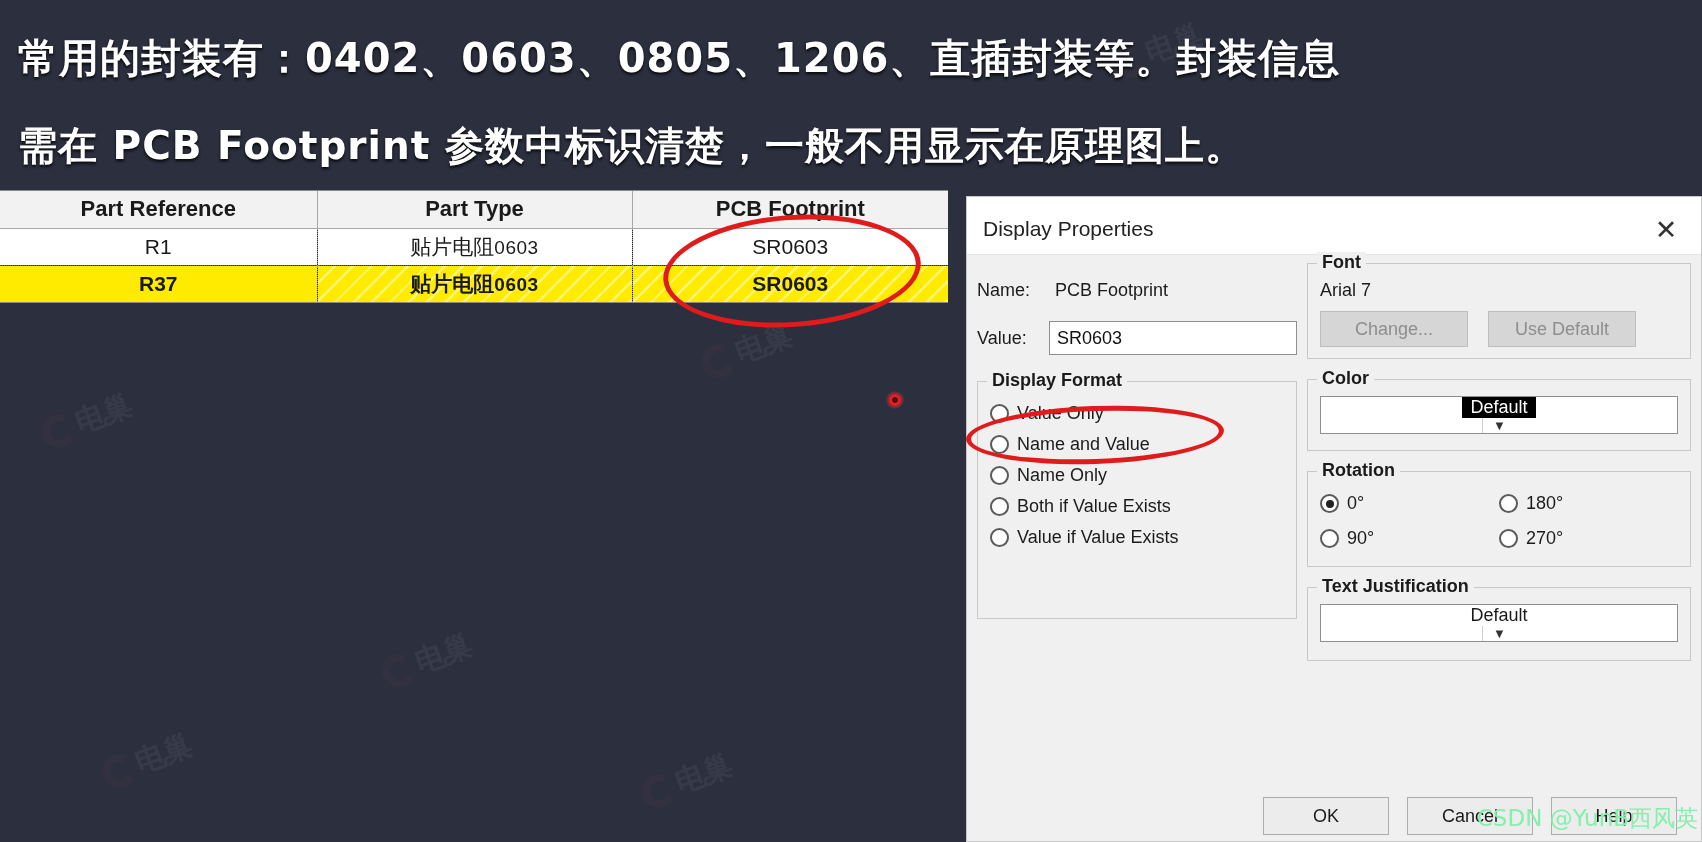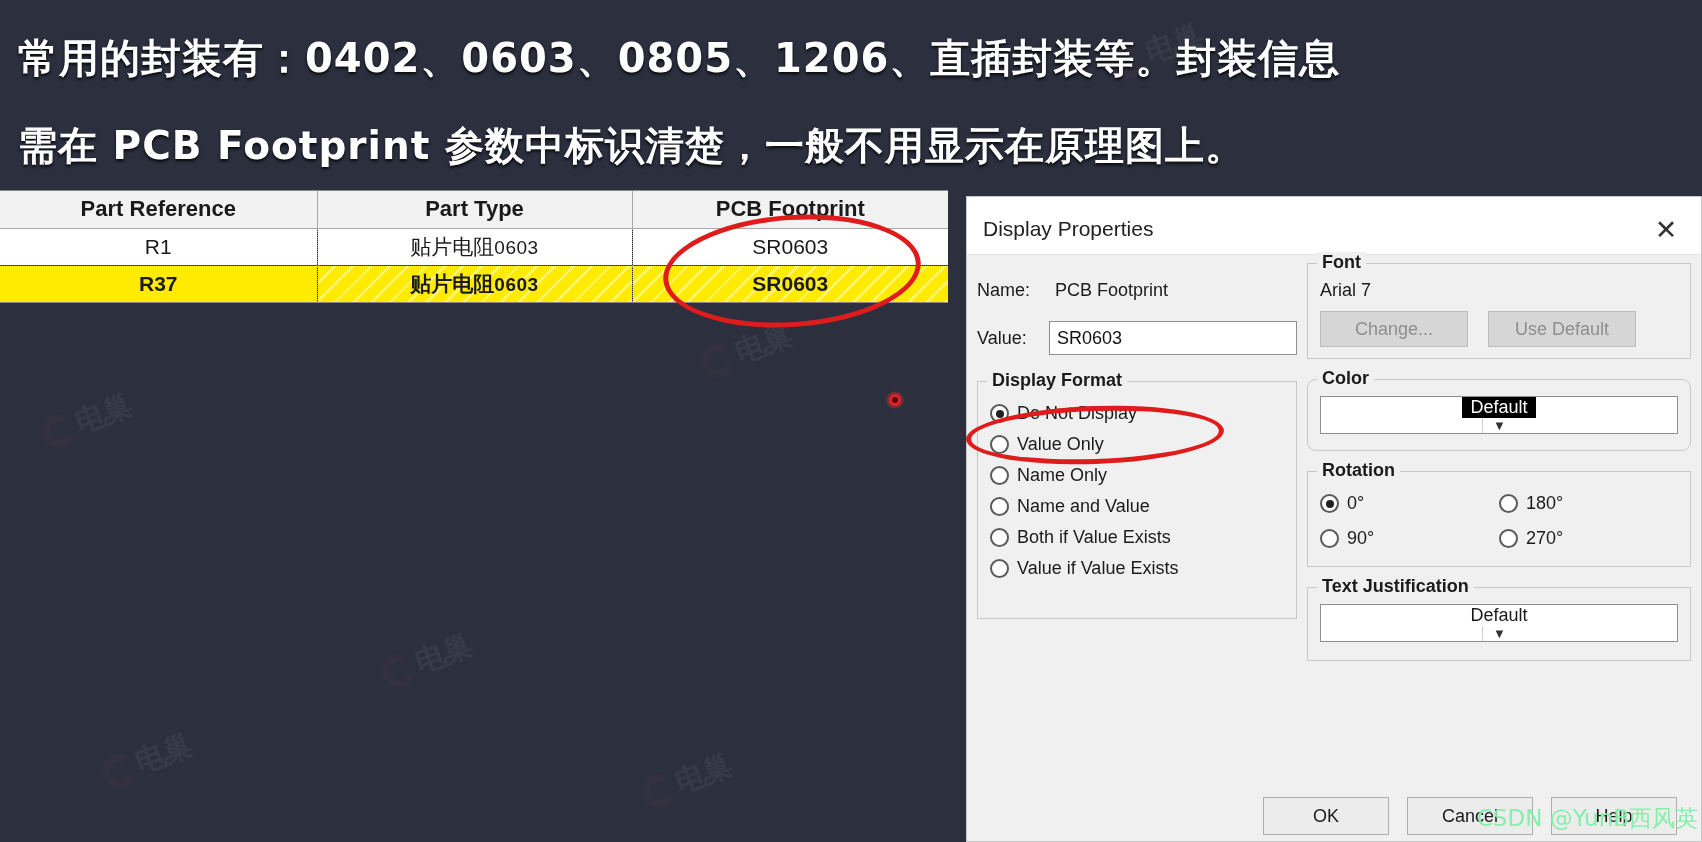--- a/index.html
+++ b/index.html
@@ -219,21 +219,21 @@
     background: #d6d6d6;
     border: 1px solid #bdbdbd;
     height: 36px;
     min-width: 148px;
     font-size: 18px;
     color: #8e8e8e;
     display: flex; align-items: center; justify-content: center;
     font-family: "Liberation Sans", sans-serif;
   }
 
-  #grp-color { height: 72px; border-radius: 9px; }
+  #grp-color { height: 72px; }
   .combo {
     height: 38px;
     border: 1px solid #8e8e8e;
     background: #fff;
     display: flex; align-items: center; flex-direction: column;
   }
   .combo .val { flex: 1; padding: 0 8px; font-size: 18px; }
   .combo .arrow {
     width: 34px; height: 100%;
     display: flex; align-items: center; justify-content: center;
@@ -336,34 +336,30 @@
 
       <div class="field-row">
         <div class="field-label">Value:</div>
         <input class="text-input" type="text" value="SR0603" style="">
       </div>
 
       <div class="group" id="grp-display-format">
         <div class="legend">Display Format</div>
 
         <div class="radio-row">
-          <span class="radio on"></span>
-          <span class="radio-label">Do Not Display</span>
+          <span class="radio"></span>
+          <span class="radio-label">Value Only</span>
         </div>
         <div class="radio-row">
           <span class="radio"></span>
-          <span class="radio-label">Value Only</span>
+          <span class="radio-label">Name and Value</span>
         </div>
         <div class="radio-row">
           <span class="radio"></span>
           <span class="radio-label">Name Only</span>
-        </div>
-        <div class="radio-row">
-          <span class="radio"></span>
-          <span class="radio-label">Name and Value</span>
         </div>
         <div class="radio-row">
           <span class="radio"></span>
           <span class="radio-label">Both if Value Exists</span>
         </div>
         <div class="radio-row">
           <span class="radio"></span>
           <span class="radio-label">Value if Value Exists</span>
         </div>
       </div>

